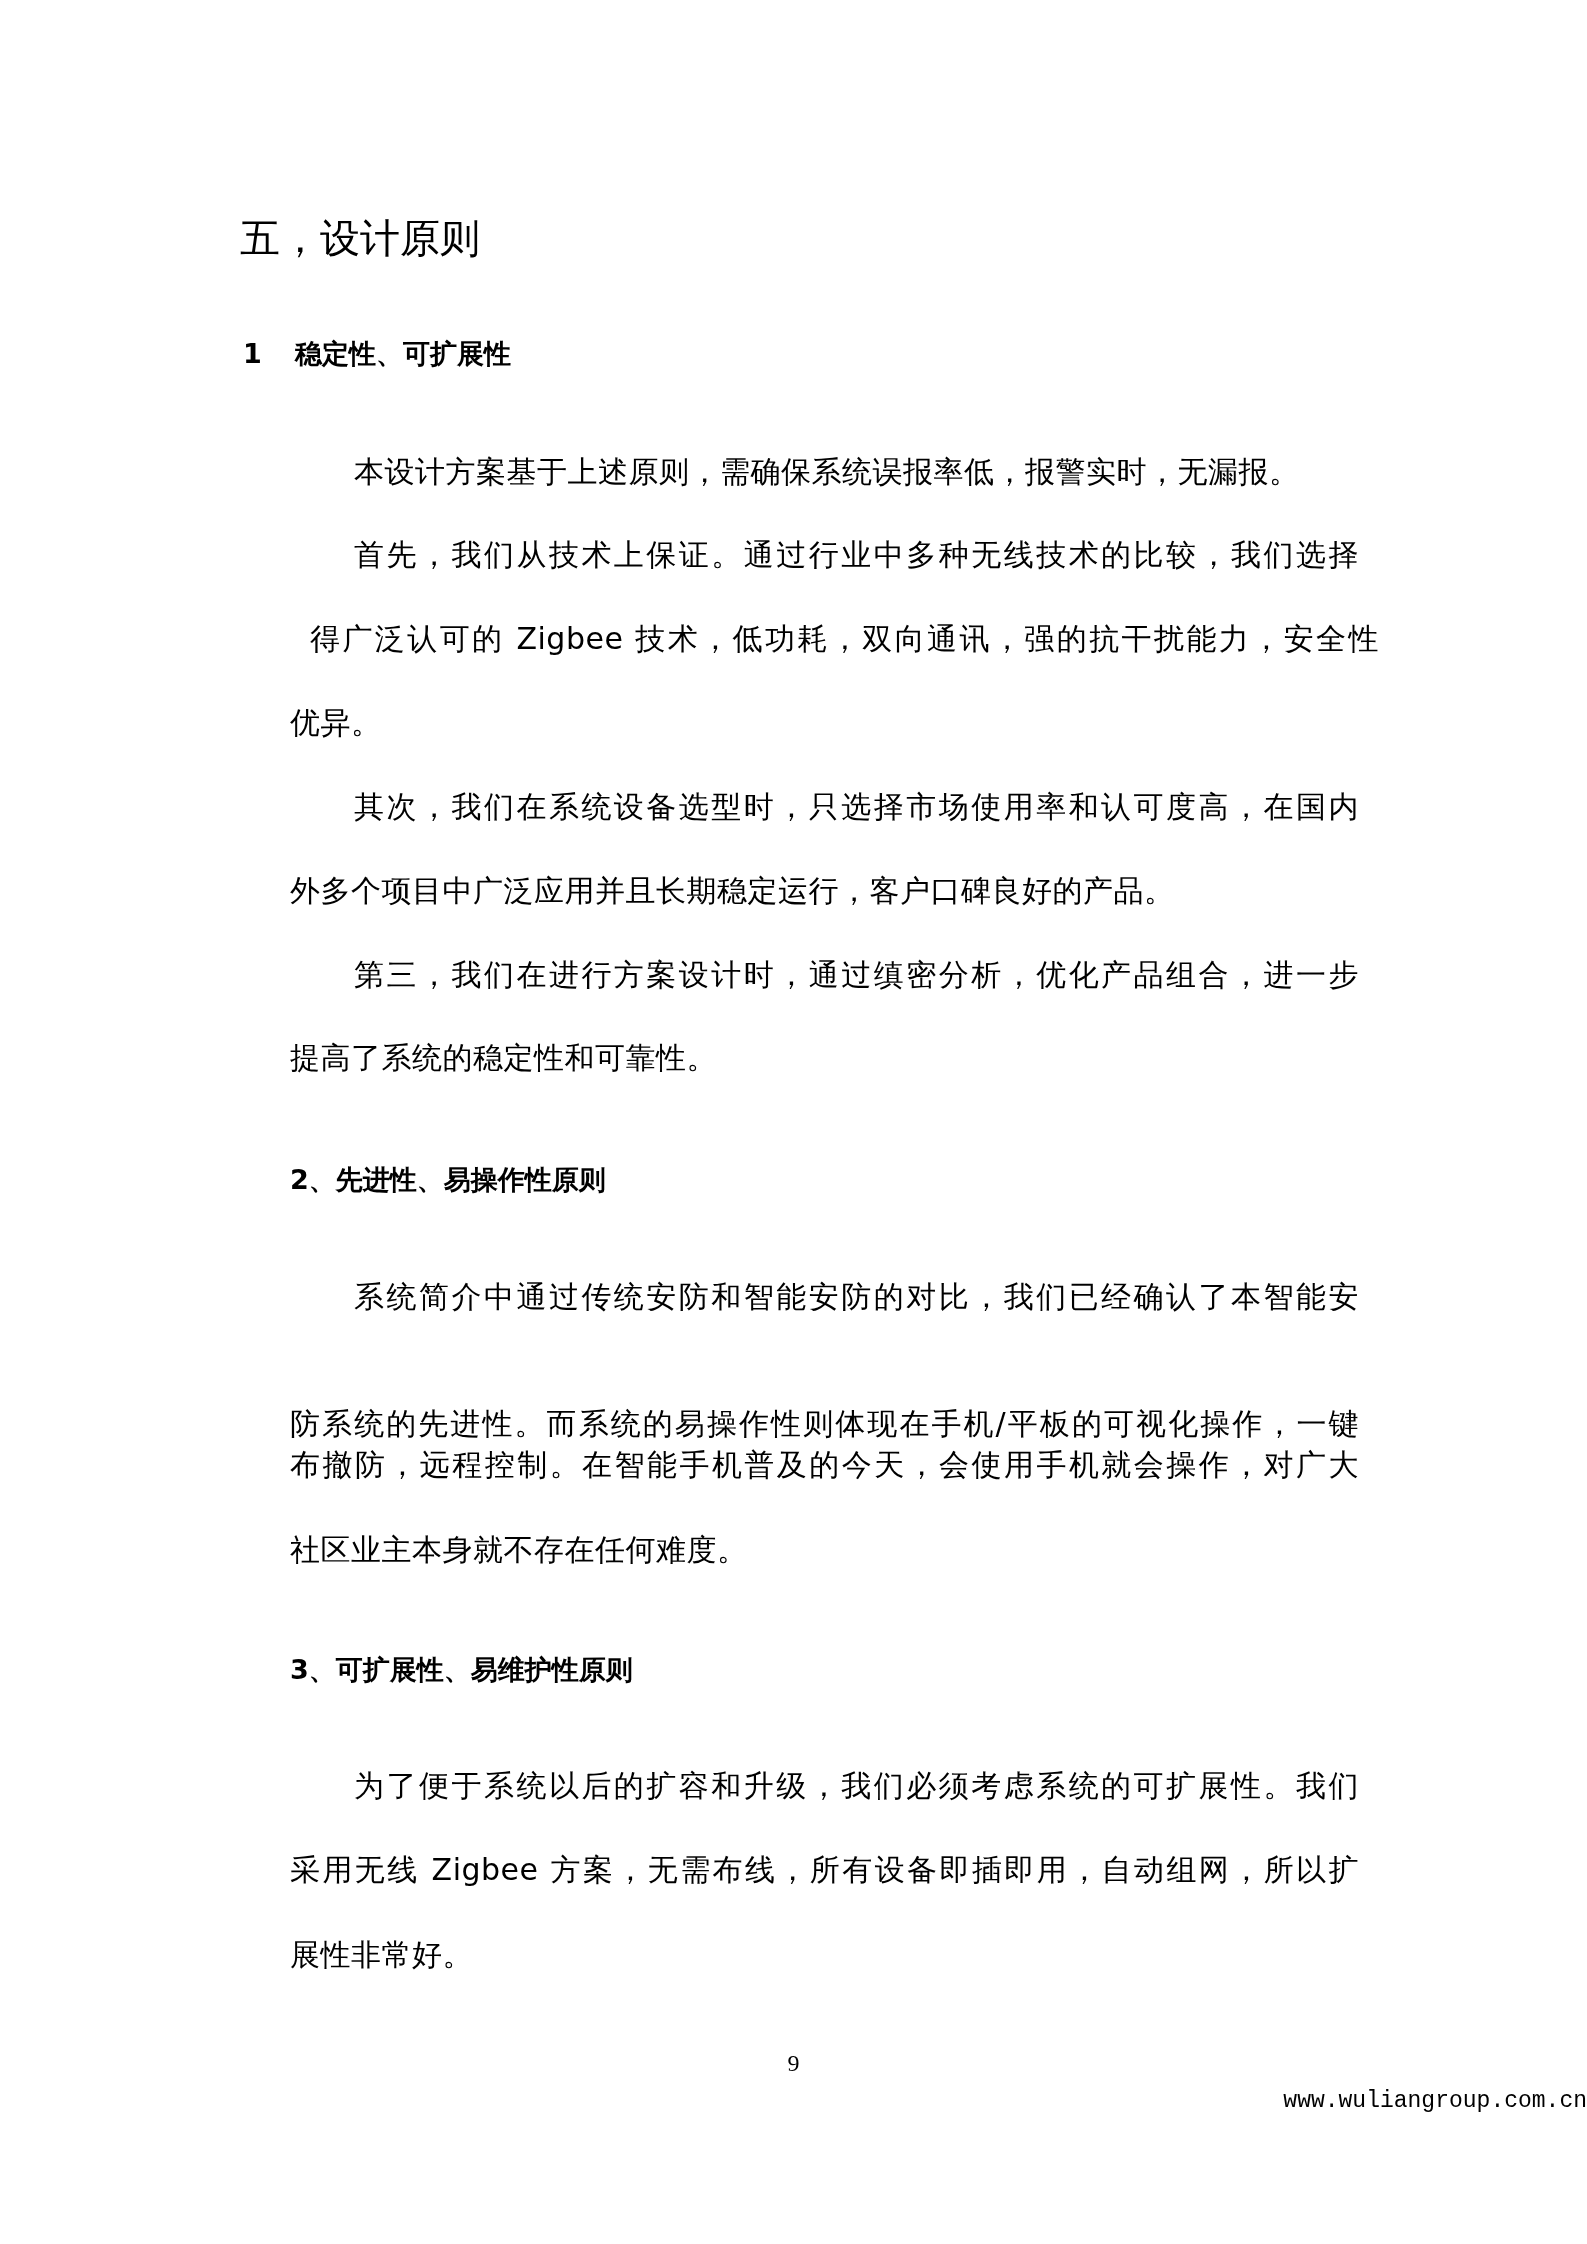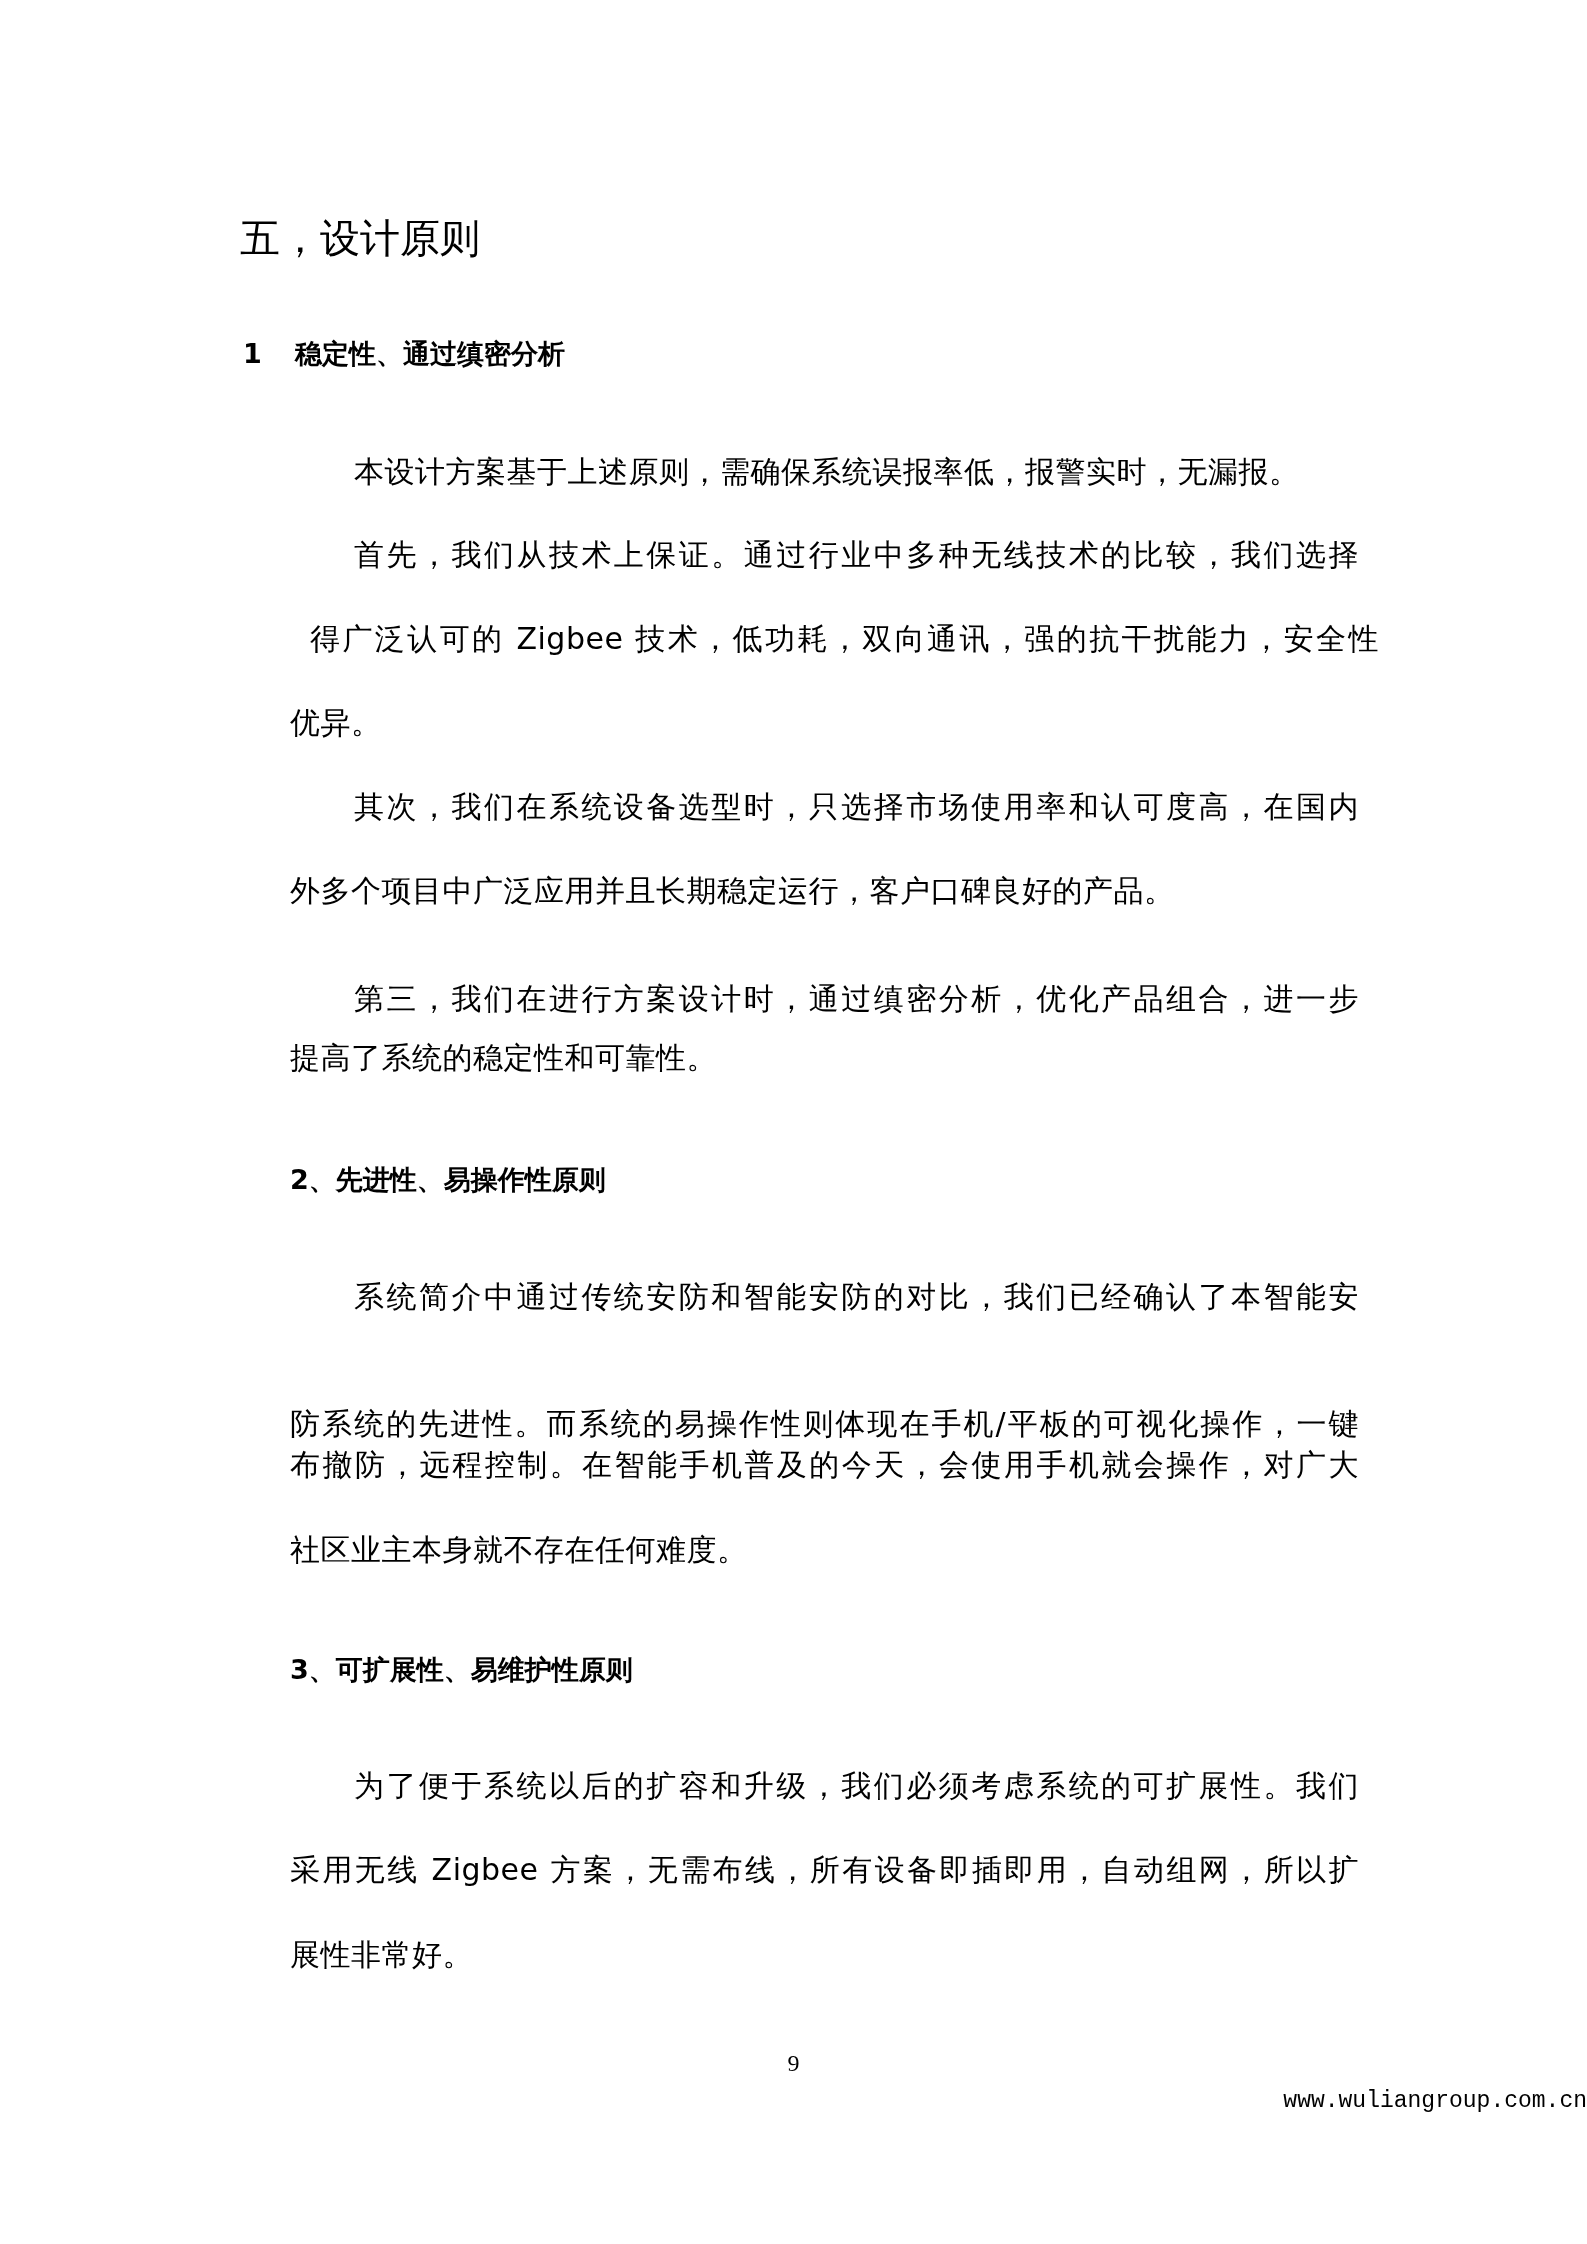--- a/index.html
+++ b/index.html
@@ -17,33 +17,33 @@
   .footer-url { position: absolute; top: 2088px; left: 0; width: 1587px; text-align: right;
                 font-family: "Liberation Mono", "DejaVu Sans Mono", monospace; font-size: 23px; }
 </style>
 </head>
 <body>
 
 <div class="line title">五，设计原则</div>
 
 <div class="line heading" style="left:243px; top:340px;">
   <span class="num">1</span>
-  <span style="position:absolute; left:52px; top:0;">稳定性、通过缜密分析</span>
+  <span style="position:absolute; left:52px; top:0;">稳定性、可扩展性</span>
 </div>
 
 <div class="line body-line indent" style="top:457px;">本设计方案基于上述原则，需确保系统误报率低，报警实时，无漏报。</div>
 
 <div class="line body-line indent full" style="top:540px;">首先，我们从技术上保证。通过行业中多种无线技术的比较，我们选择</div>
 <div class="line body-line full" style="top:624px;margin-left:20px;">得广泛认可的 Zigbee 技术，低功耗，双向通讯，强的抗干扰能力，安全性</div>
 <div class="line body-line" style="top:708px;">优异。</div>
 
 <div class="line body-line indent full" style="top:792px;">其次，我们在系统设备选型时，只选择市场使用率和认可度高，在国内</div>
 <div class="line body-line" style="top:876px;">外多个项目中广泛应用并且长期稳定运行，客户口碑良好的产品。</div>
 
-<div class="line body-line indent full" style="top:960px;margin-top:24px;">第三，我们在进行方案设计时，通过缜密分析，优化产品组合，进一步</div>
+<div class="line body-line indent full" style="top:960px;">第三，我们在进行方案设计时，通过缜密分析，优化产品组合，进一步</div>
 <div class="line body-line" style="top:1043px;">提高了系统的稳定性和可靠性。</div>
 
 <div class="line heading" style="left:290px; top:1166px;">2、先进性、易操作性原则</div>
 
 <div class="line body-line indent full" style="top:1282px;">系统简介中通过传统安防和智能安防的对比，我们已经确认了本智能安</div>
 <div class="line body-line full" style="top:1366px;margin-top:43px;">防系统的先进性。而系统的易操作性则体现在手机/平板的可视化操作，一键</div>
 <div class="line body-line full" style="top:1450px;">布撤防，远程控制。在智能手机普及的今天，会使用手机就会操作，对广大</div>
 <div class="line body-line" style="top:1535px;">社区业主本身就不存在任何难度。</div>
 
 <div class="line heading" style="left:290px; top:1656px;">3、可扩展性、易维护性原则</div>

